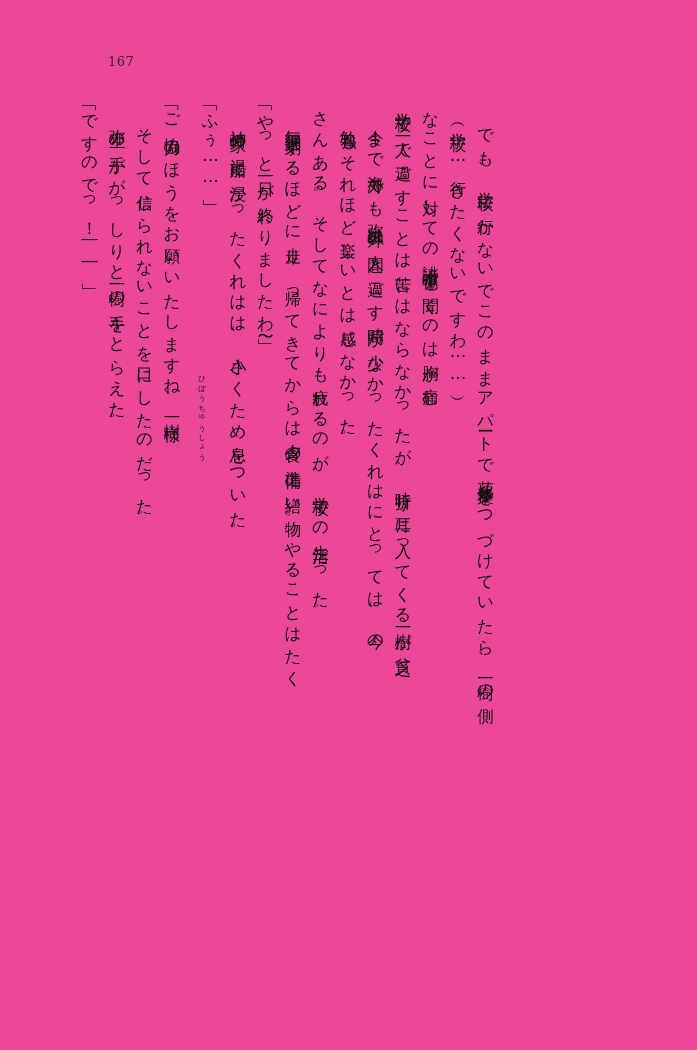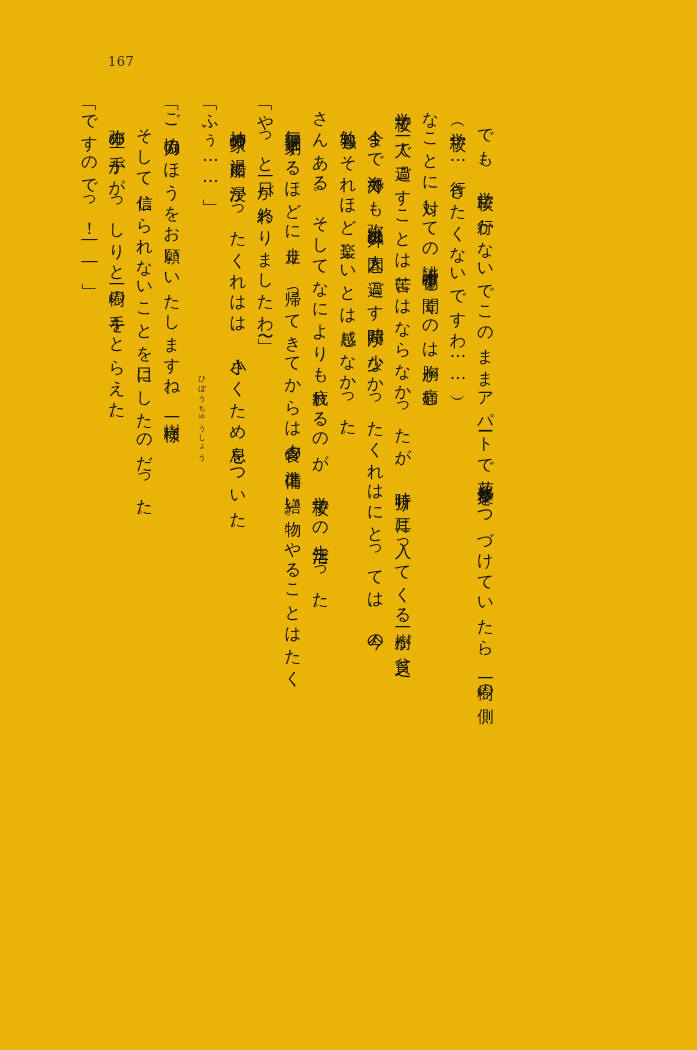--- a/index.html
+++ b/index.html
@@ -11,21 +11,21 @@
     height: 1050px;
     background: #ffffff;
     font-family: "DejaVu Serif", "Liberation Serif", serif;
     color: #1a1a1a;
     overflow: hidden;
     position: relative;
   }
   .page {
     position: absolute;
     inset: 0;
-    background: #eab308;
+    background: #ec4899;
   }
   .page-number {
     position: absolute;
     top: 54px;
     left: 108px;
     font-size: 13px;
     color: #2b2b2b;
     letter-spacing: 0.5px;
     font-family: "DejaVu Serif", "Liberation Serif", serif;
   }

